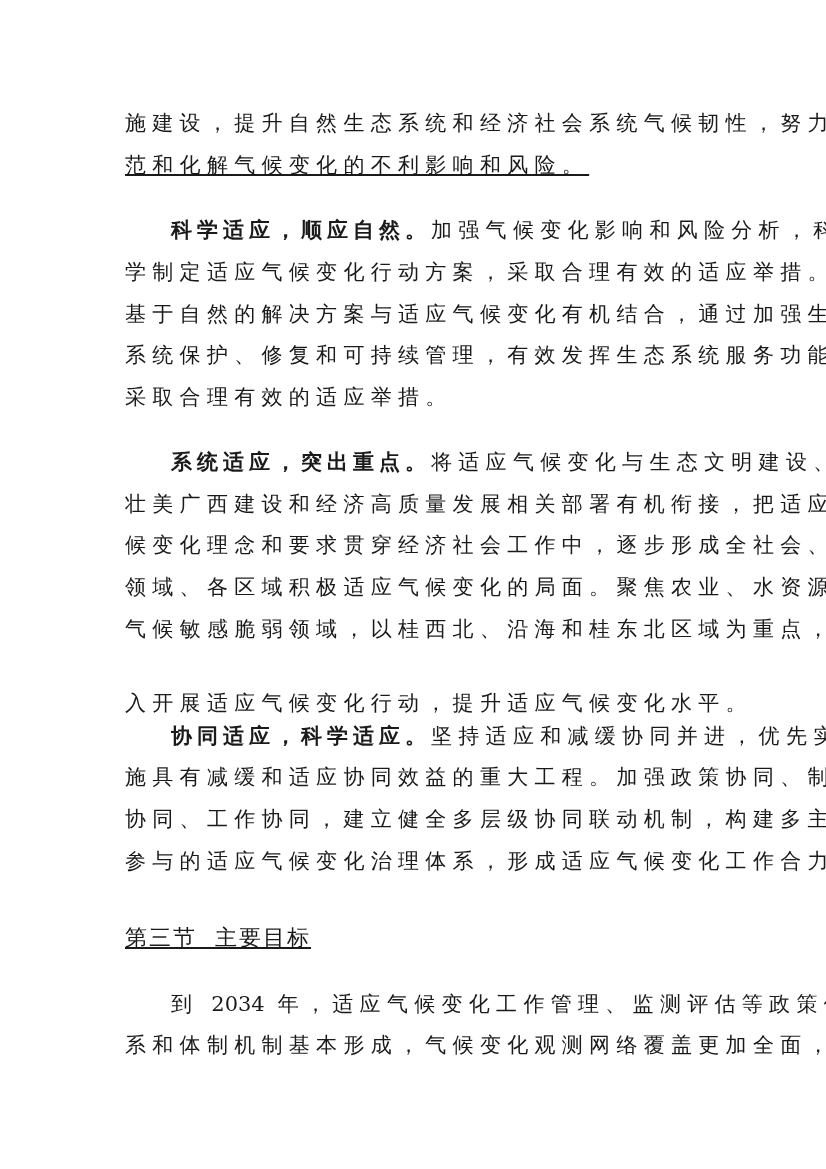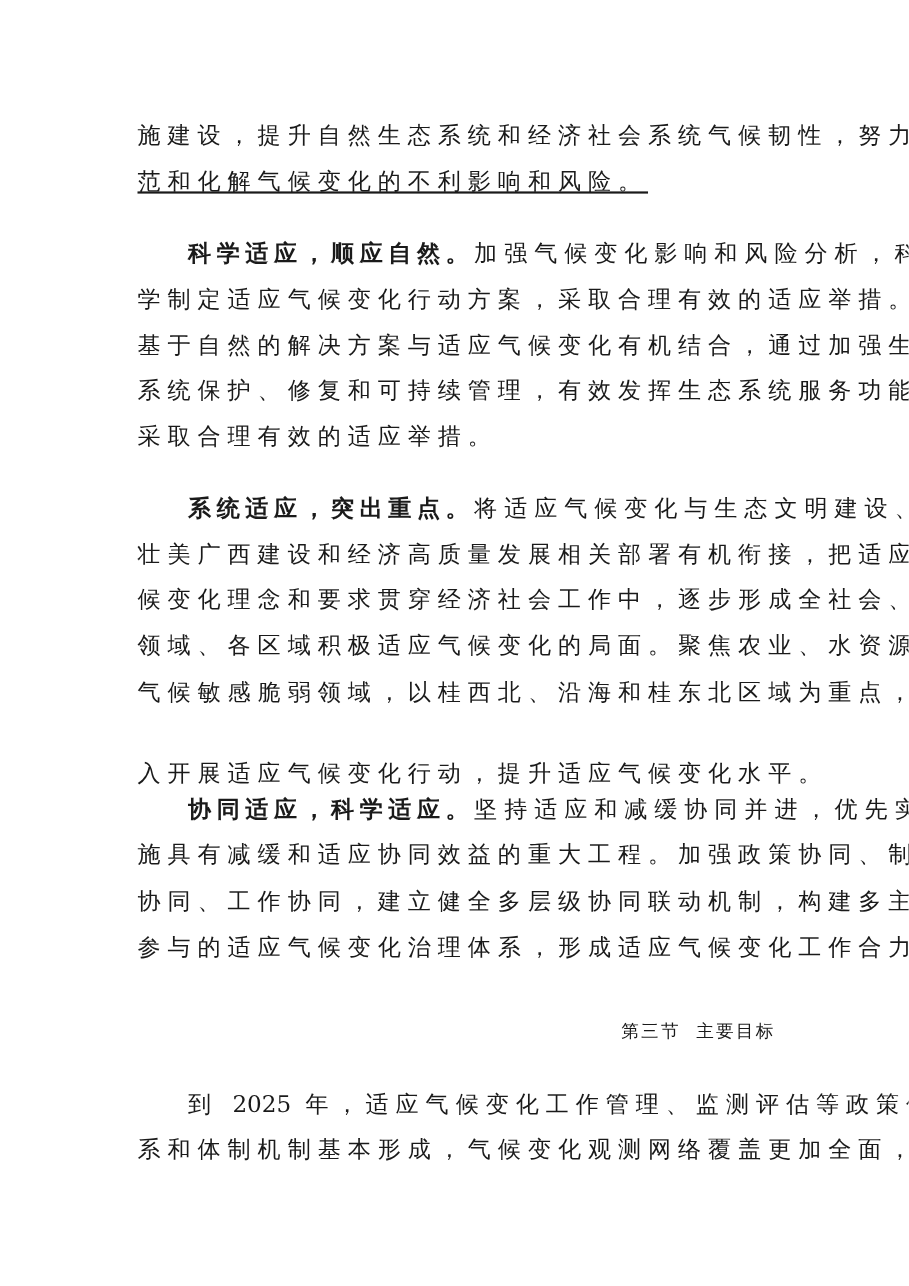--- a/index.html
+++ b/index.html
@@ -38,25 +38,26 @@
   .lead {
     font-weight: bold;
     font-family: Liberation Mono, monospace;
     letter-spacing: 5px;
     text-align: right;
   }
   .section-heading {
     position: absolute;
     left: 0;
     width: 580px;
-    text-align: right;
-    font-size: 16px;
+    text-align: left;
+    font-size: 22px;
     line-height: 30px;
     letter-spacing: 2px;
     white-space: pre;
+    text-decoration: underline;
   }
   .num {
     letter-spacing: 0;
   }
 </style>
 </head>
 <body>
 
 <div class="page">
 
@@ -83,17 +84,17 @@
   <div class="line indent" style="top:721px;">
     <span class="lead">协同适应，科学适应。</span><span>坚持适应和减缓协同并进，优先实</span>
   </div>
   <div class="line" style="top:762px;">施具有减缓和适应协同效益的重大工程。加强政策协同、制度</div>
   <div class="line" style="top:804px;">协同、工作协同，建立健全多层级协同联动机制，构建多主体</div>
   <div class="line" style="top:846px;">参与的适应气候变化治理体系，形成适应气候变化工作合力。</div>
 
   <div class="section-heading" style="top:923px;">第三节  主要目标</div>
 
   <div class="line indent" style="top:989px;">
-    <span>到 </span><span class="num">2025</span><span> 年，适应气候变化工作管理、监测评估等政策体</span>
+    <span>到 </span><span class="num">2034</span><span> 年，适应气候变化工作管理、监测评估等政策体</span>
   </div>
   <div class="line" style="top:1030px;">系和体制机制基本形成，气候变化观测网络覆盖更加全面，气</div>
 
 </div>
 
 </body></html>

